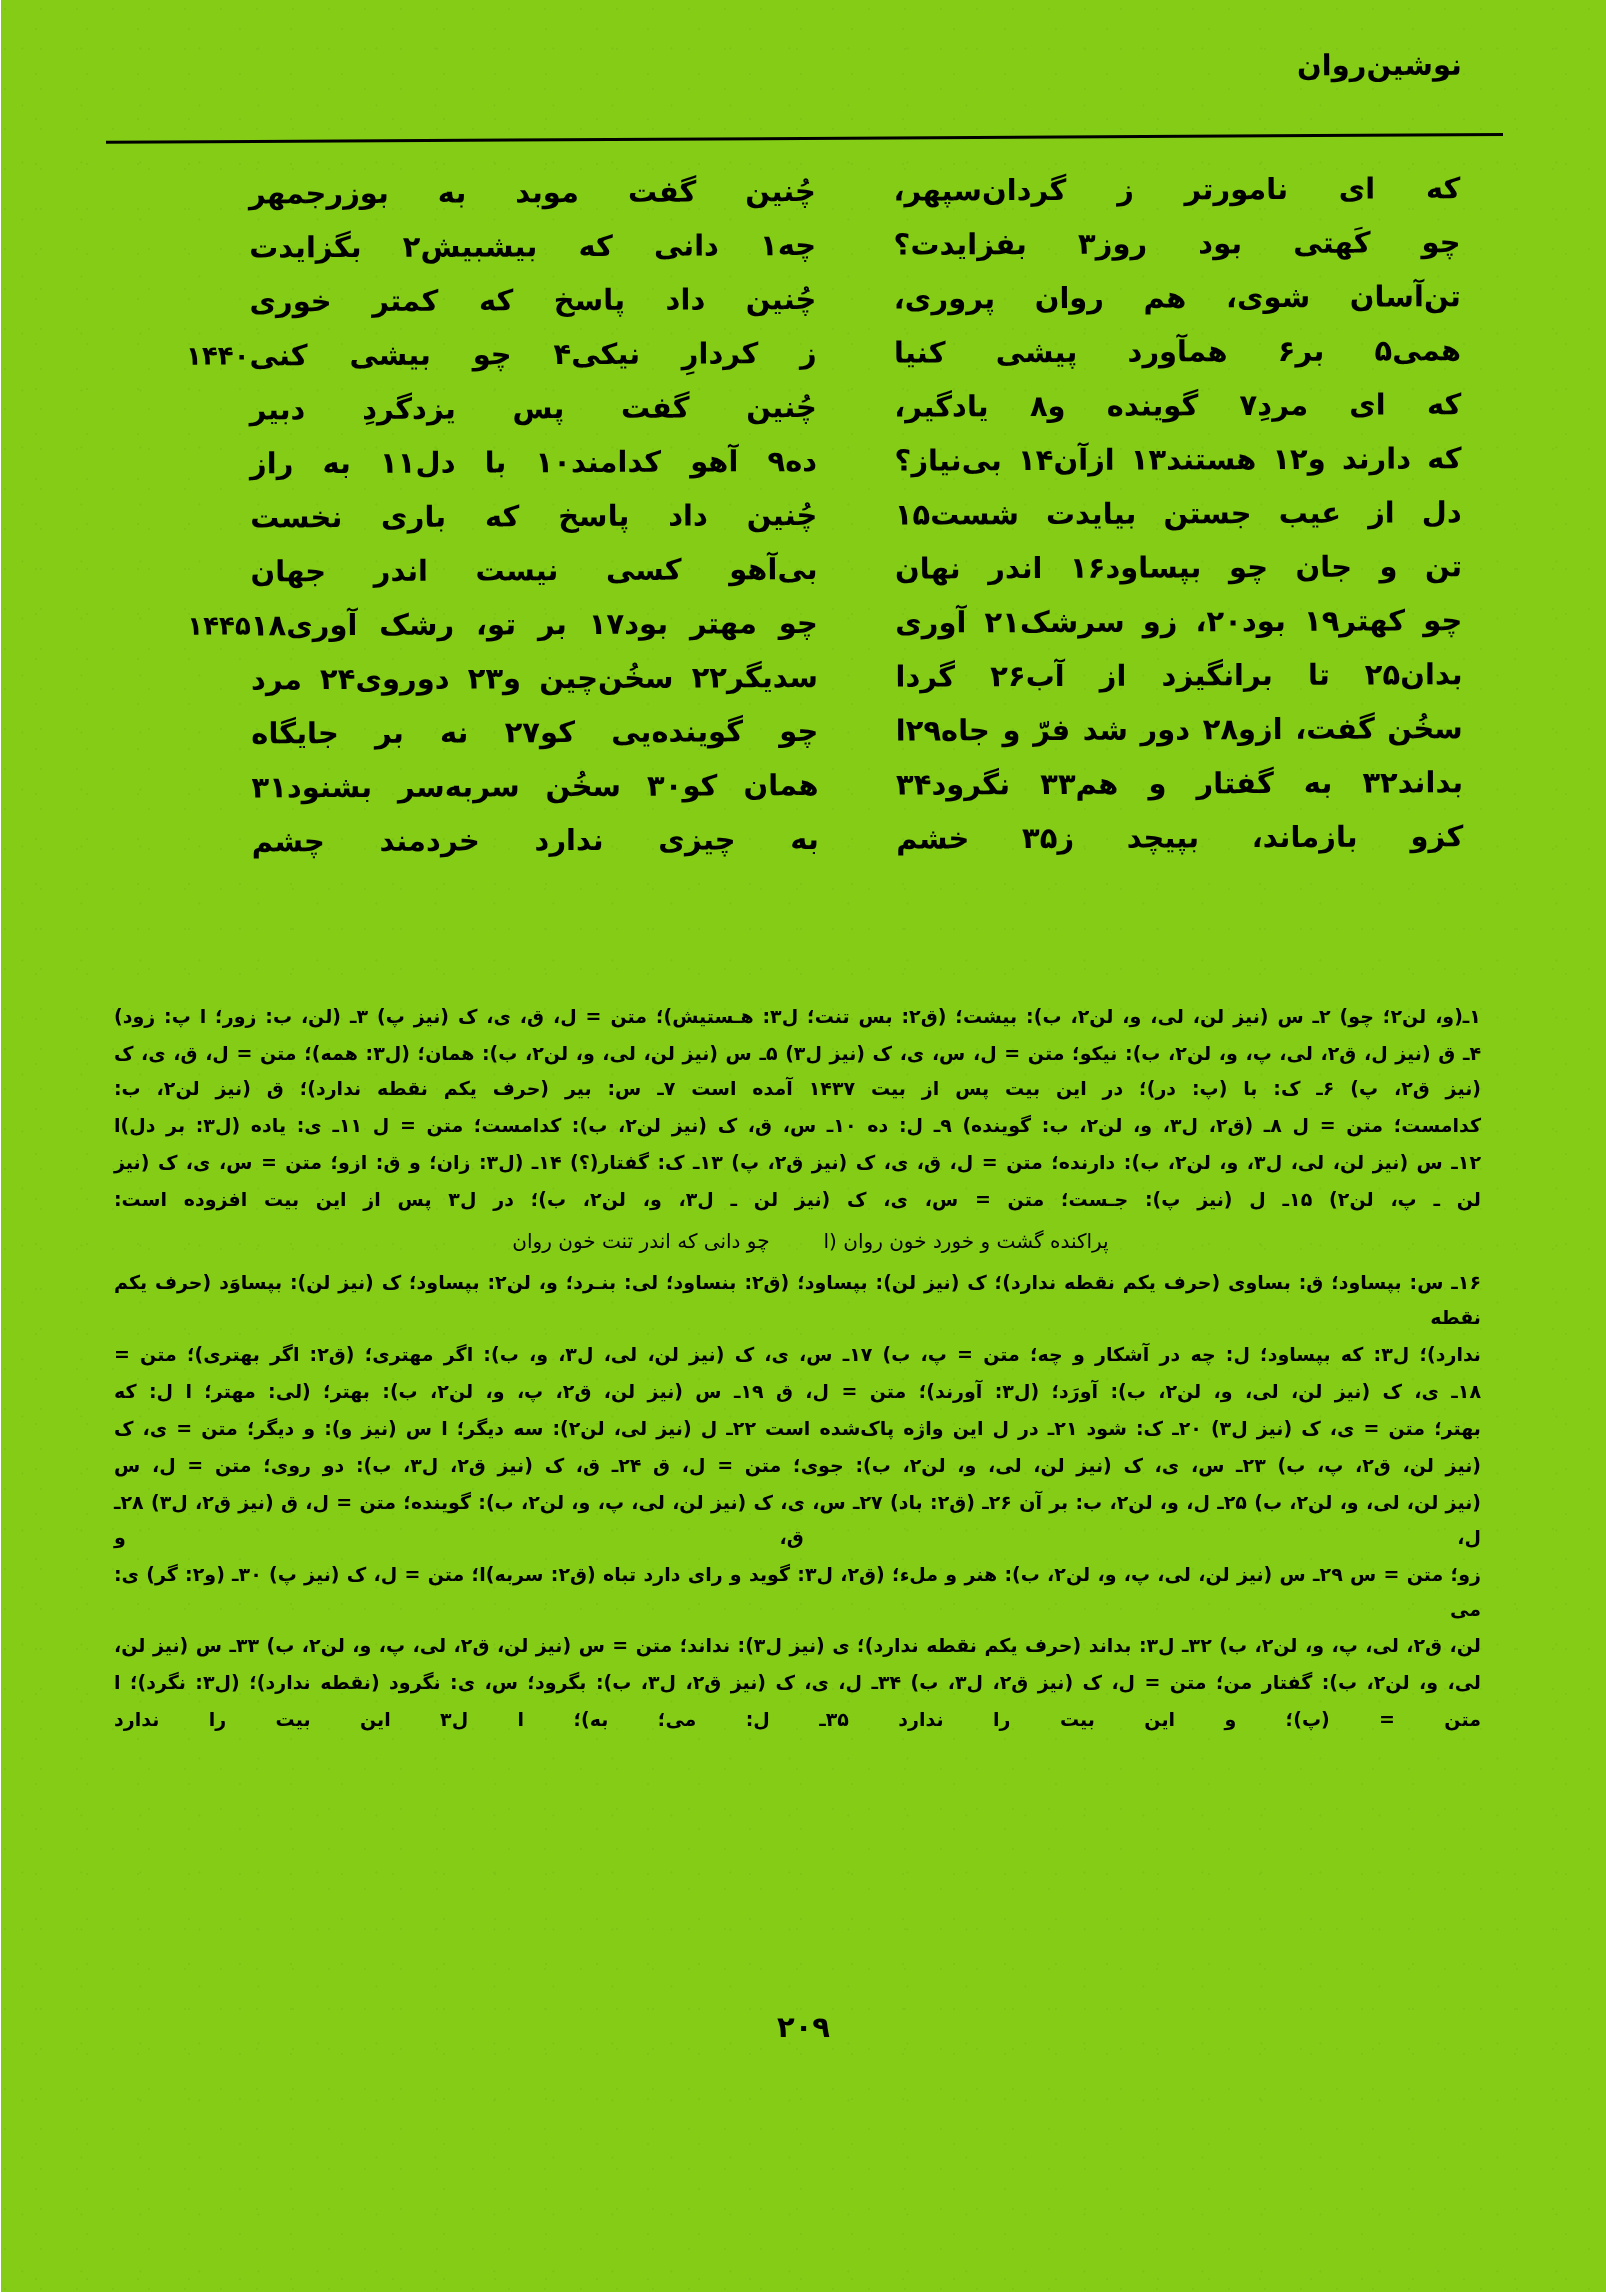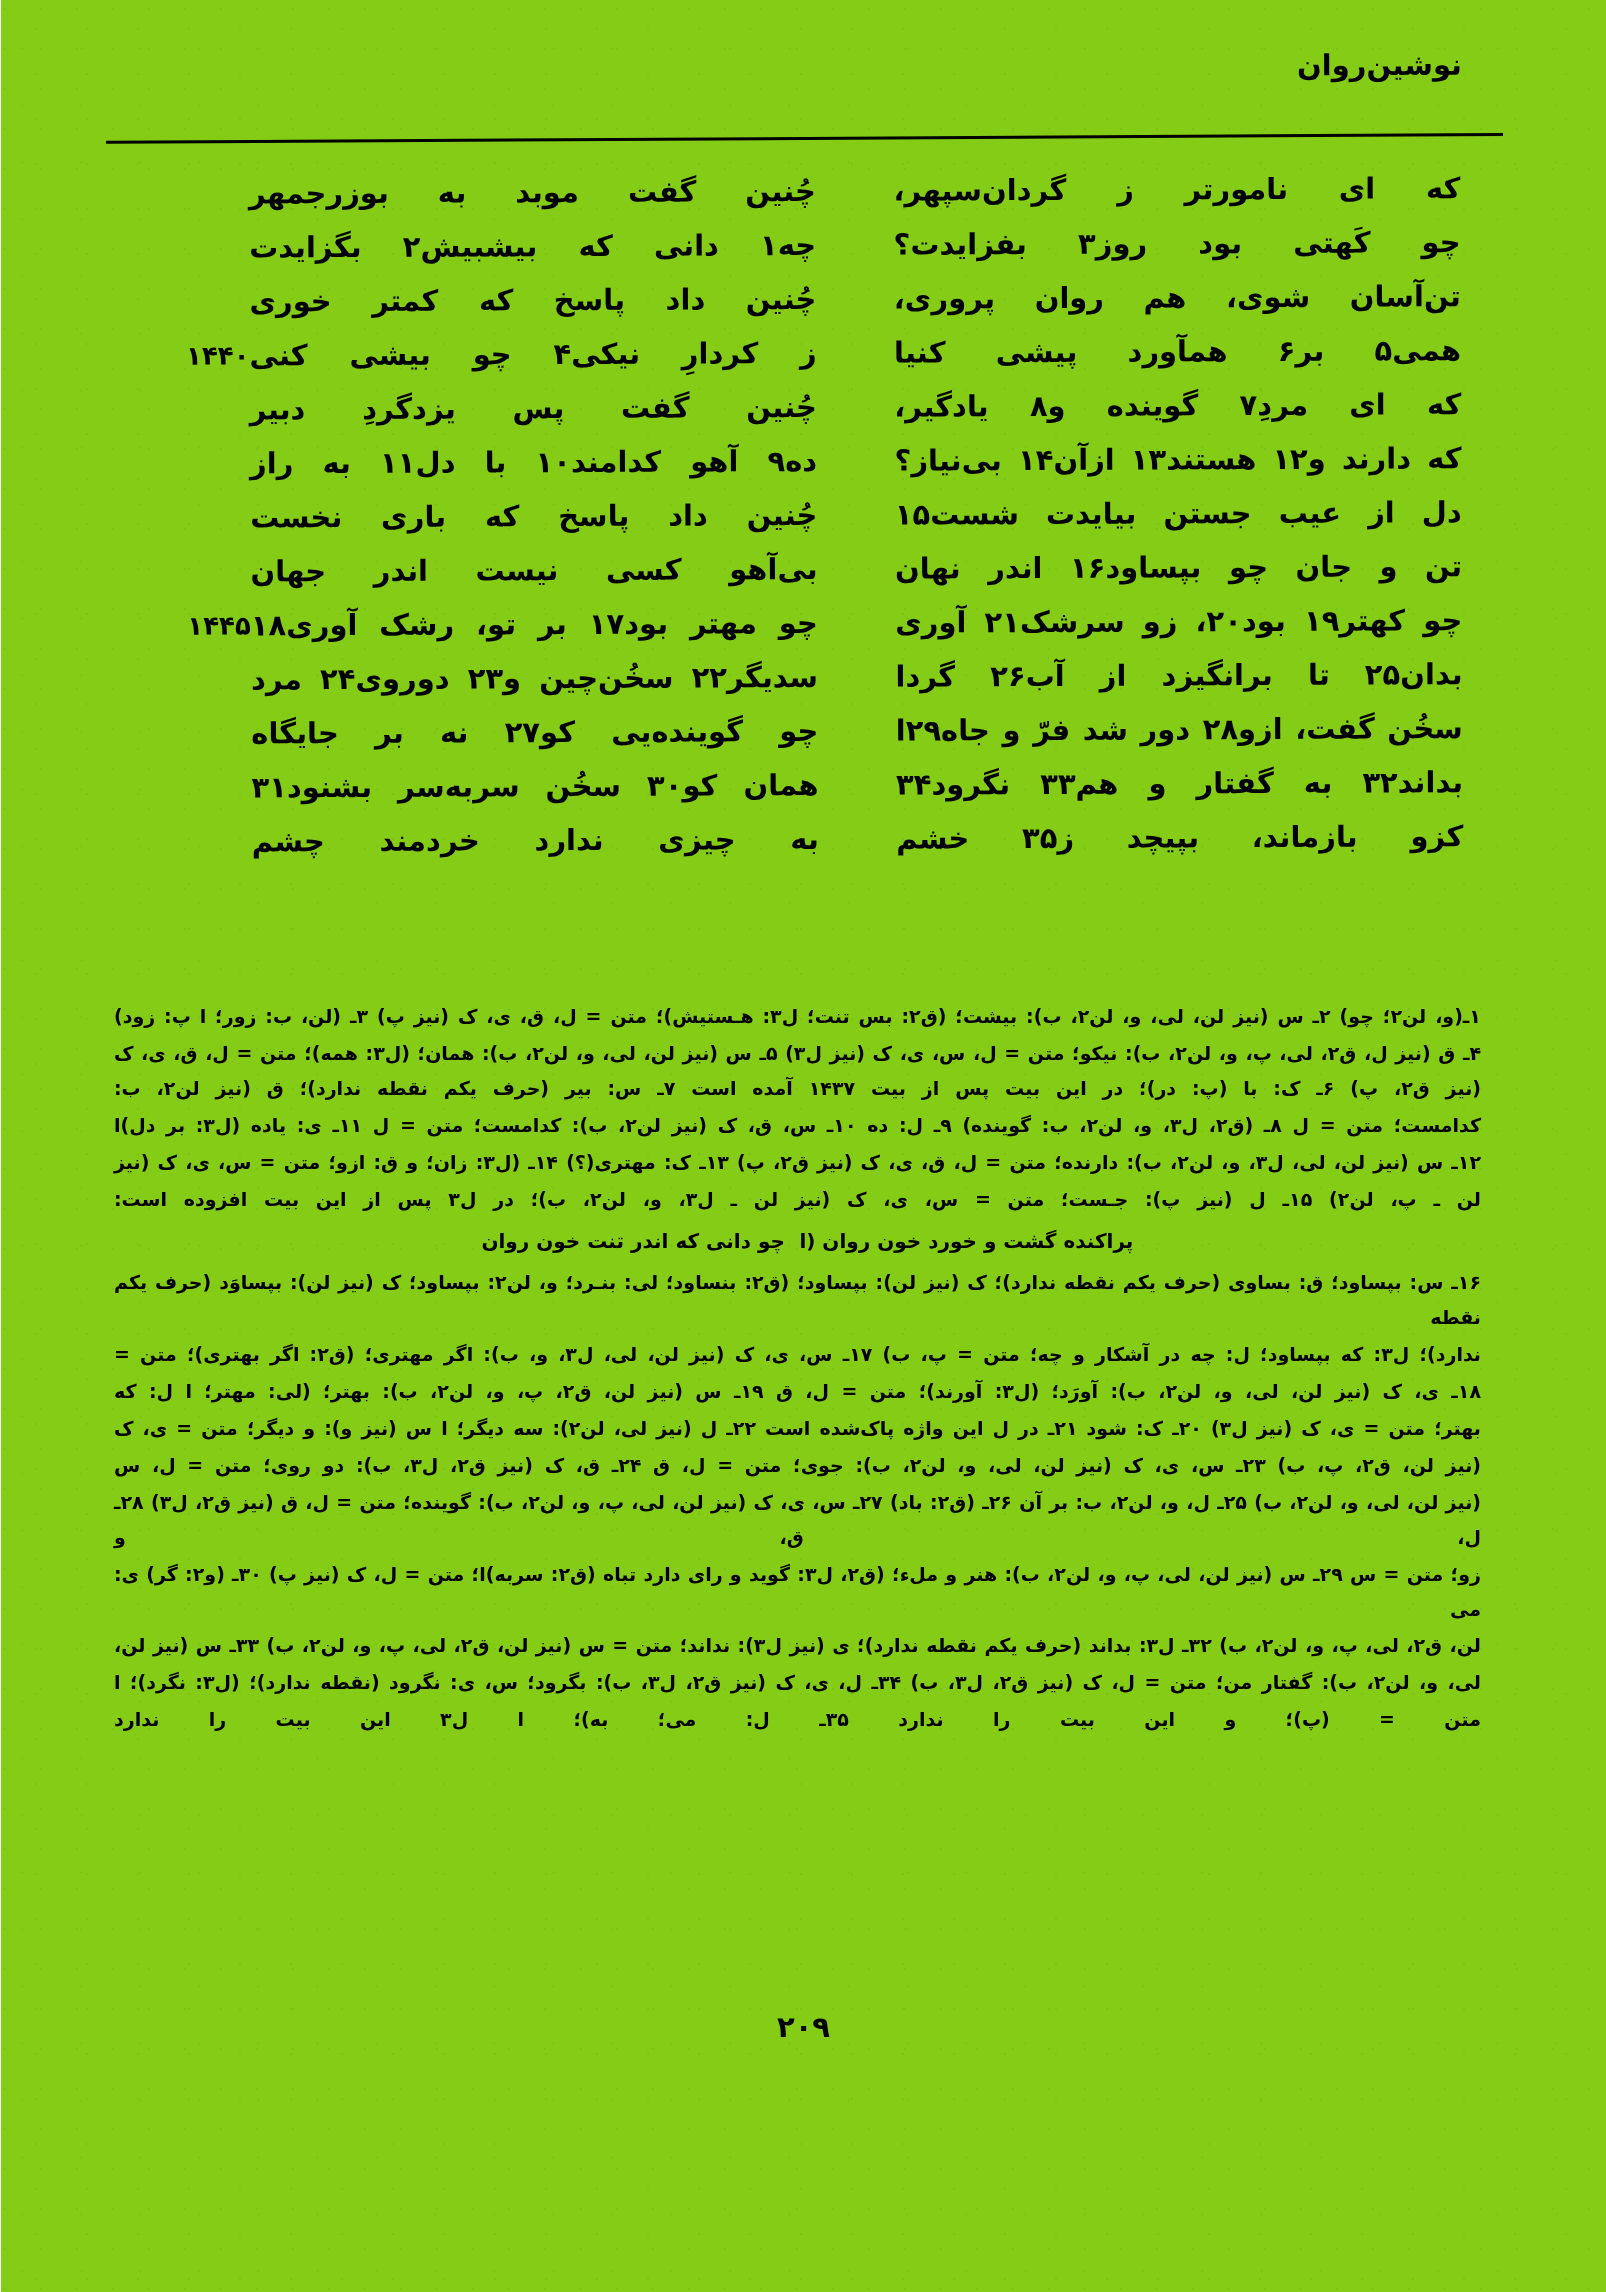--- a/index.html
+++ b/index.html
@@ -113,21 +113,21 @@
     letter-spacing: -0.2px;
   }
   .app-para { margin: 0 12px 0 0; }
   .app-para + .app-para { margin-top: 1.9px; }
 
   .app-verse {
     direction: rtl;
     text-align: center;
     text-align-last: center;
     font-size: 20px;
-    font-weight: bold;
+    font-weight: normal;
     line-height: 39px;
     margin: 5.8px 0 3.9px 0;
   }
   .app-verse span.h { display: inline-block; min-width: 319px; }
   .app-verse span.h.rt { text-align: right; }
 
   
   .folio {
     position: absolute;
     top: 1991px;
@@ -259,21 +259,21 @@
 
       </tbody>
     </table>
   </div>
 
   <div class="apparatus">
 
     <p class="app-para">۱ـ(و، لن۲؛ چو)  ۲ـ س (نیز لن، لی، و، لن۲، ب): بیشت؛ (ق۲: بس تنت؛ ل۳: هـستیش)؛ متن = ل، ق، ی، ک (نیز پ)  ۳ـ (لن، ب: زور؛ ا پ: زود)</p>
     <p class="app-para">۴ـ ق (نیز ل، ق۲، لی، پ، و، لن۲، ب): نیکو؛ متن = ل، س، ی، ک (نیز ل۳)  ۵ـ س (نیز لن، لی، و، لن۲، ب): همان؛ (ل۳: همه)؛ متن = ل، ق، ی، ک (نیز ق۲، پ)  ۶ـ ک: با (پ: در)؛ در این بیت پس از بیت ۱۴۳۷ آمده است  ۷ـ س: بیر (حرف یکم نقطه ندارد)؛ ق (نیز لن۲، ب:</p>
     <p class="app-para">کدامست؛ متن = ل  ۸ـ (ق۲، ل۳، و، لن۲، ب: گوینده)  ۹ـ ل: ده  ۱۰ـ س، ق، ک (نیز لن۲، ب): کدامست؛ متن = ل  ۱۱ـ ی: یاده (ل۳: بر دل)ا</p>
-    <p class="app-para">۱۲ـ س (نیز لن، لی، ل۳، و، لن۲، ب): دارنده؛ متن = ل، ق، ی، ک (نیز ق۲، پ)  ۱۳ـ ک: مهتری(؟)  ۱۴ـ (ل۳: زان؛ و ق: ازو؛ متن = س، ی، ک (نیز</p>
+    <p class="app-para">۱۲ـ س (نیز لن، لی، ل۳، و، لن۲، ب): دارنده؛ متن = ل، ق، ی، ک (نیز ق۲، پ)  ۱۳ـ ک: گفتار(؟)  ۱۴ـ (ل۳: زان؛ و ق: ازو؛ متن = س، ی، ک (نیز</p>
     <p class="app-para">لن ـ پ، لن۲)  ۱۵ـ ل (نیز پ): جـست؛ متن = س، ی، ک (نیز لن ـ ل۳، و، لن۲، ب)؛ در ل۳ پس از این بیت افزوده است:</p>
 
     <div class="app-verse">
       <span class="h rt">پراکنده گشت و خورد خون روان (ا</span>
       <span class="h rt">چو دانی که اندر تنت خون روان</span>
     </div>
 
     <p class="app-para">۱۶ـ س: بپساود؛ ق: بساوی (حرف یکم نقطه ندارد)؛ ک (نیز لن): بپساود؛ (ق۲: بنساود؛ لی: بنـرد؛ و، لن۲: بپساود؛ ک (نیز لن): بپساوَد (حرف یکم نقطه</p>
     <p class="app-para">ندارد)؛ ل۳: که بپساود؛ ل: چه در آشکار و چه؛ متن = پ، ب)  ۱۷ـ س، ی، ک (نیز لن، لی، ل۳، و، ب): اگر مهتری؛ (ق۲: اگر بهتری)؛ متن =</p>
     <p class="app-para">۱۸ـ ی، ک (نیز لن، لی، و، لن۲، ب): آورَد؛ (ل۳: آورند)؛ متن = ل، ق  ۱۹ـ س (نیز لن، ق۲، پ، و، لن۲، ب): بهتر؛ (لی: مهتر؛ ا ل: که</p>

